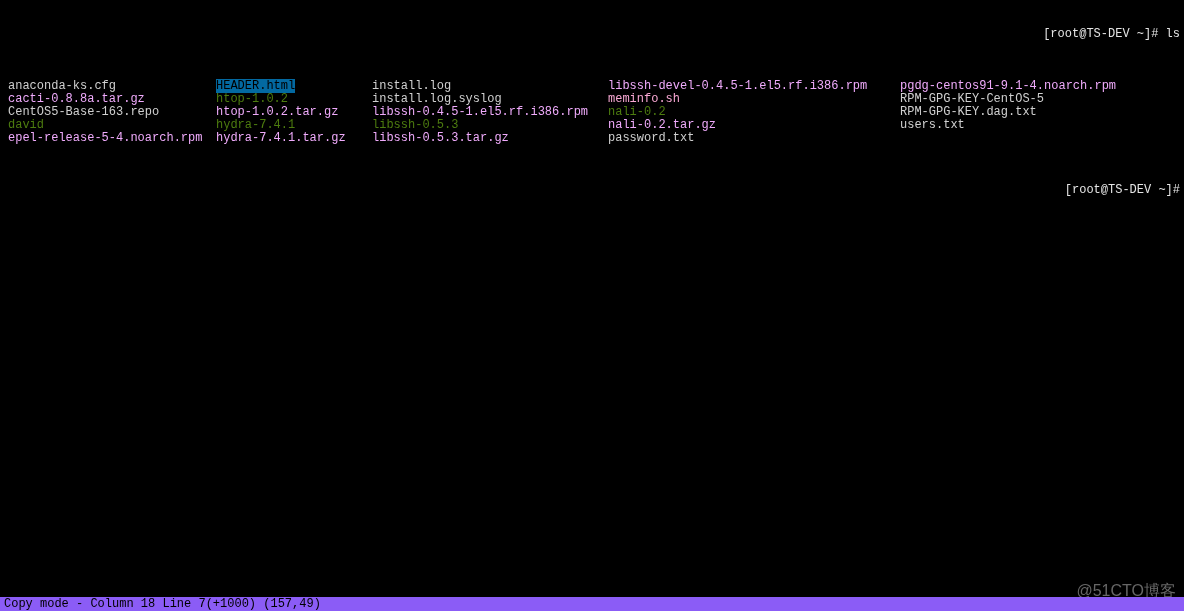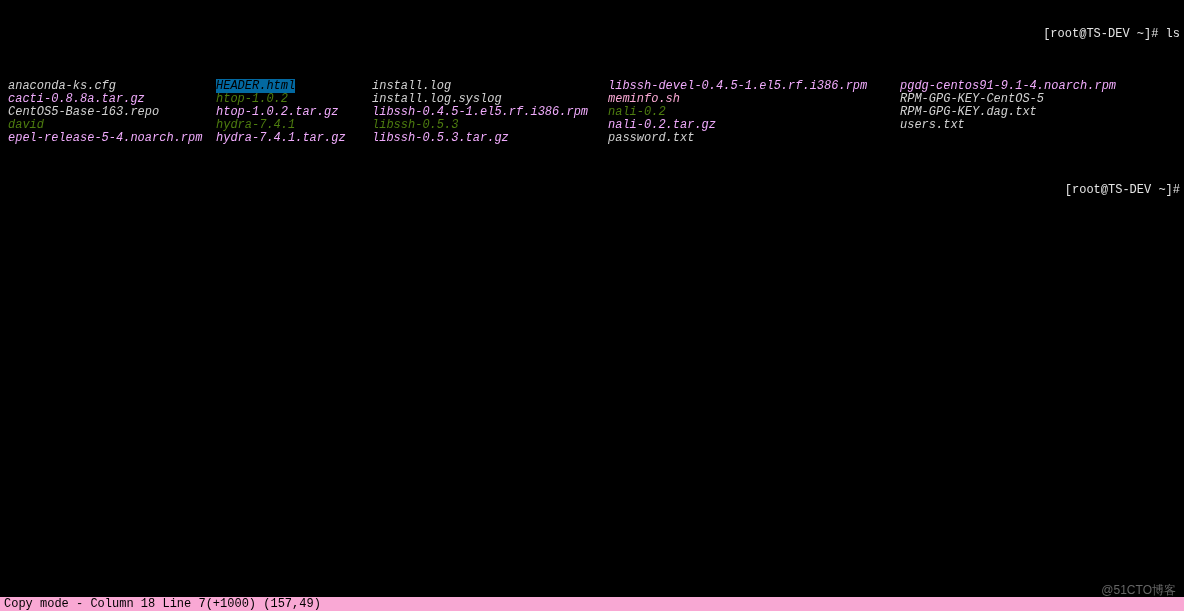--- a/index.html
+++ b/index.html
@@ -13,46 +13,46 @@
     line-height: 13px;
     color: #c0c0c0;
     overflow: hidden;
     position: relative;
   }
   .terminal {
     padding: 2px 4px;
     white-space: pre;
   }
   .row { display: flex; justify-content: flex-end; }
-  .col { display: inline-block; font-style: italic; }
+  .col { display: inline-block; }
   .c-white   { color: #e5e5e5; }
   .c-red     { color: #f0abfc; }
   .c-blue    { color: #4d7c0f; }
   .c-green   { color: #f9a8d4; }
   .c-plain   { color: #d0d0d0; }
   .highlight { background: #0369a1; color: #000; }
   .status-bar {
     position: absolute;
     bottom: 0;
     left: 0;
     right: 0;
-    background: #f9a8d4;
+    background: #8b5cf6;
     color: #000;
     padding: 0 4px;
     height: 14px;
     line-height: 14px;
     white-space: pre;
   }
   .watermark {
     position: absolute;
     bottom: 14px;
     right: 8px;
     color: #666;
     font-family: sans-serif;
-    font-size: 12px;
+    font-size: 16px;
   }
   
   .w1 { width: 208px; }
   .w2 { width: 156px; }
   .w3 { width: 236px; }
   .w4 { width: 292px; }
   .w5 { width: 280px; }
 </style>
 </head>
 <body>

